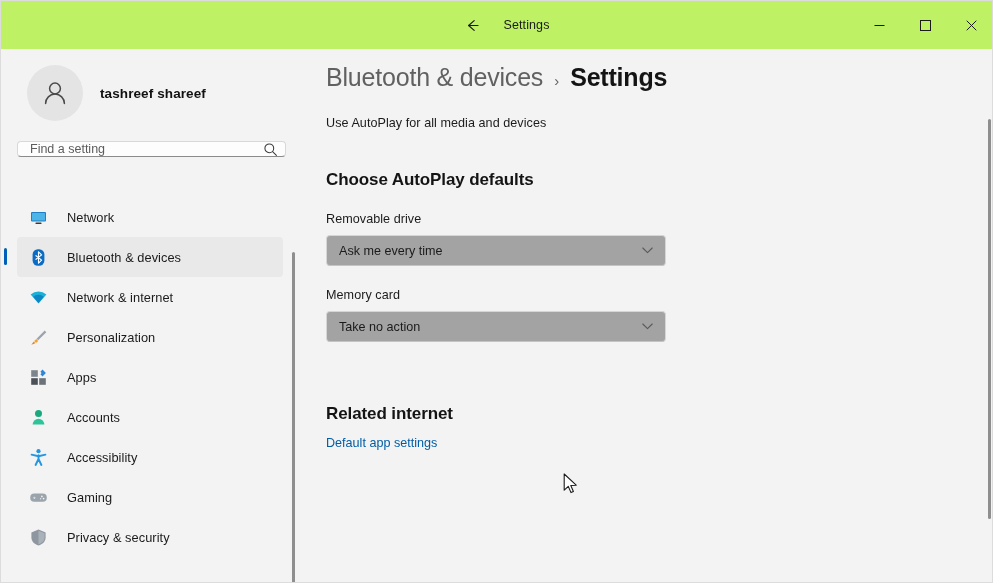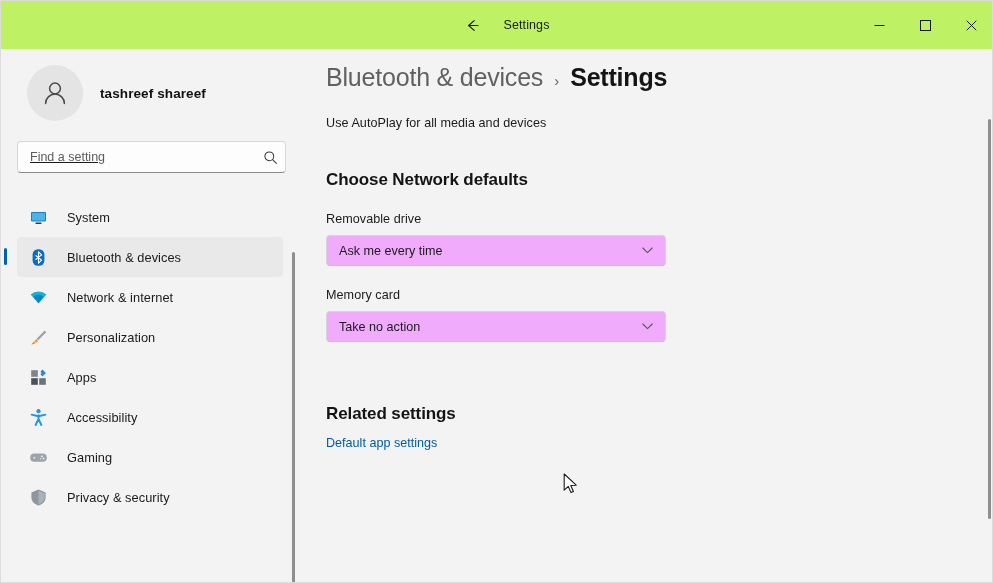--- a/index.html
+++ b/index.html
@@ -102,29 +102,28 @@
     margin-left: 17px;
     font-size: 13.5px;
     font-weight: bold;
     color: #111;
     letter-spacing: 0.1px;
   }
 
   .search-wrap {
     margin: 16px 0 0 16px;
     width: 269px;
-    height: 32px;
+    height: 16px;
     background: #fdfdfd;
     border: 1px solid #d8d8d8;
     border-bottom: 1px solid #8a8a8a;
     border-radius: 4px;
     display: flex;
     align-items: center;
     box-sizing: border-box;
-    text-decoration: underline;
   }
   .search-wrap input {
     flex: 1;
     border: none;
     outline: none;
     background: transparent;
     font-family: "Liberation Sans", sans-serif;
     font-size: 12.5px;
     color: #1b1b1b;
     padding: 0 6px 0 12px;
@@ -276,21 +275,21 @@
   .field { margin: 22px 0 0 29px; }
   .field-label {
     font-size: 12.6px;
     color: #1b1b1b;
     letter-spacing: 0.05px;
   }
   .combo {
     margin-top: 9px;
     width: 340px;
     height: 31px;
-    background: #f0abfc;
+    background: #a3a3a3;
     border: 1px solid #d6d6d6;
     border-bottom-color: #c4c4c4;
     border-radius: 4px;
     display: flex;
     align-items: center;
     justify-content: space-between;
     box-sizing: border-box;
     cursor: default;
   }
   .combo-value {
@@ -411,21 +410,21 @@
 
       <div class="nav-item">
 
         <span class="nav-icon">
           <svg width="19" height="19" viewBox="0 0 19 19">
             <rect x="2" y="4" width="15" height="9.6" rx="1" fill="#1e7fc4"></rect>
             <rect x="3" y="5" width="13" height="7.6" rx="0.6" fill="#4db4e8"></rect>
             <rect x="6.5" y="14.4" width="6" height="1.5" rx="0.5" fill="#3a3a3a"></rect>
           </svg>
         </span>
-        <span class="nav-label">System</span>
+        <span class="nav-label">Network</span>
       </div>
 
       <div class="nav-item selected">
         <span class="nav-pill"></span>
         <span class="nav-icon">
           <svg width="19" height="19" viewBox="0 0 19 19">
             <rect x="3.6" y="1.3" width="11.8" height="16.4" rx="5.2" fill="#0a6cc4"></rect>
             <path d="M9.5 3.9 L12.6 6.9 L7 11.3 M9.5 15.1 L12.6 12.1 L7 7.7" fill="none" stroke="#ffffff" stroke-width="1.15" stroke-linejoin="round" stroke-linecap="round"></path>
             <line x1="9.5" y1="3.9" x2="9.5" y2="15.1" stroke="#ffffff" stroke-width="1.15"></line>
           </svg>
@@ -462,20 +461,30 @@
           <svg width="19" height="19" viewBox="0 0 19 19">
             <rect x="2.2" y="2.2" width="6.6" height="6.6" fill="#7d848c"></rect>
             <rect x="2.2" y="10.2" width="6.6" height="6.6" fill="#4a5159"></rect>
             <rect x="10.2" y="10.2" width="6.6" height="6.6" fill="#6b7279"></rect>
             <path d="M13.5 1.6 L16.9 5 L13.5 8.4 L11.4 6.3 L12.6 5 L11.4 3.7 Z" fill="#2e86d6"></path>
           </svg>
         </span>
         <span class="nav-label">Apps</span>
       </div>
 
+      <div class="nav-item">
+
+        <span class="nav-icon">
+          <svg width="19" height="19" viewBox="0 0 19 19">
+            <circle cx="9.5" cy="5.6" r="3.5" fill="#1aa97e"></circle>
+            <path d="M3.6 16.6 a5.9 5.9 0 0 1 11.8 0 Z" fill="#2ec49a"></path>
+          </svg>
+        </span>
+        <span class="nav-label">Accounts</span>
+      </div>
 
 
       <div class="nav-item">
 
         <span class="nav-icon">
           <svg width="19" height="19" viewBox="0 0 19 19">
             <circle cx="9.5" cy="3.2" r="2.1" fill="#2196e3"></circle>
             <path d="M2.6 6.6 L9.5 8.2 L16.4 6.6" fill="none" stroke="#2196e3" stroke-width="1.9" stroke-linecap="round" stroke-linejoin="round"></path>
             <path d="M9.5 7.1 L9.5 11 L6.6 17 M9.5 11 L12.4 17" fill="none" stroke="#2196e3" stroke-width="1.9" stroke-linecap="round" stroke-linejoin="round"></path>
           </svg>
@@ -519,21 +528,21 @@
     <div class="breadcrumb">
       <span class="crumb-parent">Bluetooth &amp; devices</span>
       <span class="crumb-sep">›</span>
       <span class="crumb-current">Settings</span>
     </div>
 
     <div class="toggle-block">
       <div class="toggle-caption">Use AutoPlay for all media and devices</div>
     </div>
 
-    <div class="section-head">Choose Network defaults</div>
+    <div class="section-head">Choose AutoPlay defaults</div>
 
     <div class="field">
       <div class="field-label">Removable drive</div>
       <div class="combo">
         <span class="combo-value">Ask me every time</span>
         <span class="combo-chevron">
           <svg width="11" height="7" viewBox="0 0 11 7">
             <path d="M0.8 1 L5.5 5.6 L10.2 1" fill="none" stroke="#5a5a5a" stroke-width="1.1" stroke-linecap="round" stroke-linejoin="round"></path>
           </svg>
         </span>
@@ -545,21 +554,21 @@
       <div class="combo">
         <span class="combo-value">Take no action</span>
         <span class="combo-chevron">
           <svg width="11" height="7" viewBox="0 0 11 7">
             <path d="M0.8 1 L5.5 5.6 L10.2 1" fill="none" stroke="#5a5a5a" stroke-width="1.1" stroke-linecap="round" stroke-linejoin="round"></path>
           </svg>
         </span>
       </div>
     </div>
 
-    <div class="related-head">Related settings</div>
+    <div class="related-head">Related internet</div>
     <a class="related-link" href="#">Default app settings</a>
 
     <div id="content-scrollbar"></div>
   </div>
 
   <div id="cursor">
     <svg width="18" height="24" viewBox="0 0 18 24">
       <path d="M1.2 1 L1.2 17.2 L5.3 13.4 L8 19.6 L10.4 18.5 L7.8 12.5 L13.2 12.2 Z" fill="#ffffff" stroke="#1b1b1b" stroke-width="1.1" stroke-linejoin="round"></path>
     </svg>
   </div>

